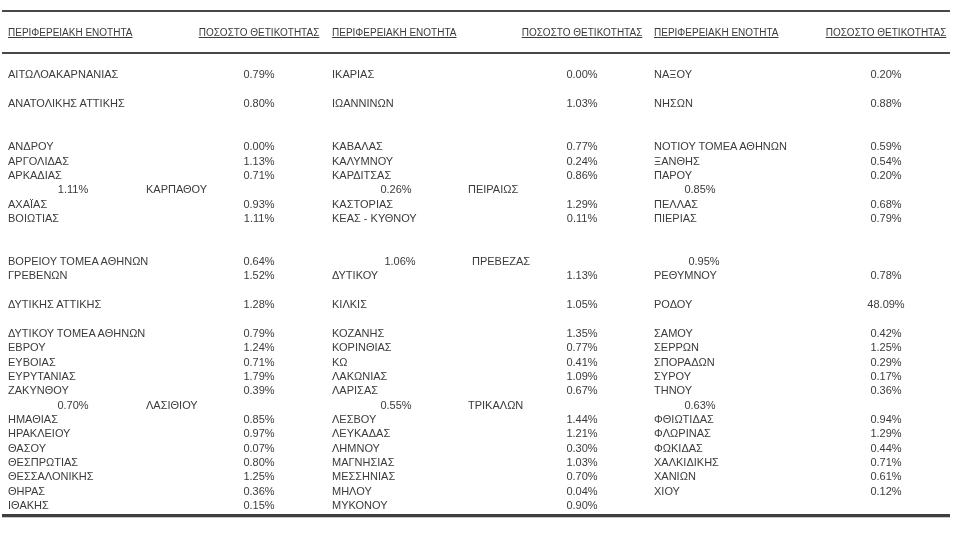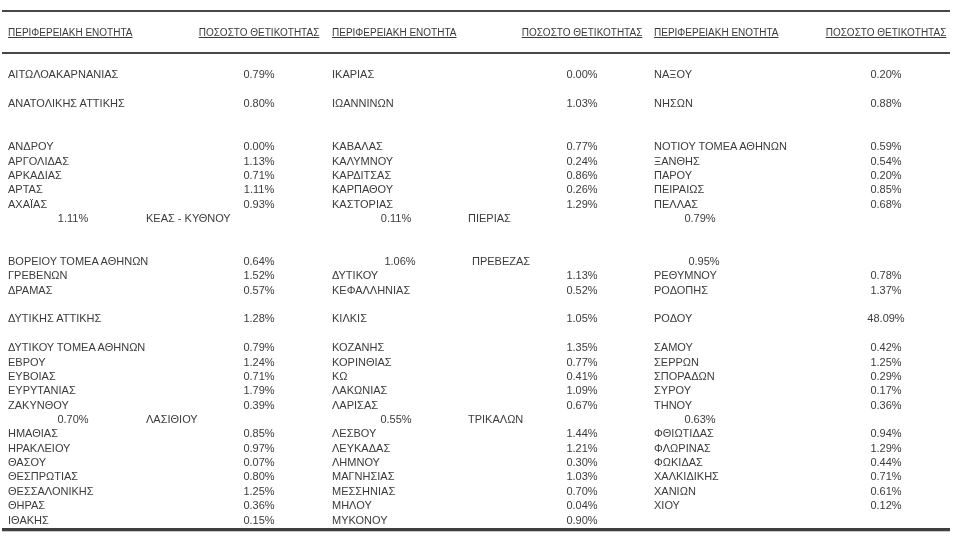--- a/index.html
+++ b/index.html
@@ -137,38 +137,38 @@
   <div class="row">
     <div class="c c-name1">ΑΡΚΑΔΙΑΣ</div>
     <div class="c c-pct1">0.71%</div>
     <div class="c c-name2">ΚΑΡΔΙΤΣΑΣ</div>
     <div class="c c-pct2">0.86%</div>
     <div class="c c-name3">ΠΑΡΟΥ</div>
     <div class="c c-pct3">0.20%</div>
   </div>
 
   <div class="row">
-    <div class="c c-name1">ΑΡΤΑΣ</div>
     <div class="c c-pct1">1.11%</div>
     <div class="c c-name2">ΚΑΡΠΑΘΟΥ</div>
     <div class="c c-pct2">0.26%</div>
     <div class="c c-name3">ΠΕΙΡΑΙΩΣ</div>
     <div class="c c-pct3">0.85%</div>
   </div>
 
   <div class="row">
     <div class="c c-name1">ΑΧΑΪΑΣ</div>
     <div class="c c-pct1">0.93%</div>
     <div class="c c-name2">ΚΑΣΤΟΡΙΑΣ</div>
     <div class="c c-pct2">1.29%</div>
     <div class="c c-name3">ΠΕΛΛΑΣ</div>
     <div class="c c-pct3">0.68%</div>
   </div>
 
   <div class="row">
+    <div class="c c-name1">ΒΟΙΩΤΙΑΣ</div>
     <div class="c c-pct1">1.11%</div>
     <div class="c c-name2">ΚΕΑΣ - ΚΥΘΝΟΥ</div>
     <div class="c c-pct2">0.11%</div>
     <div class="c c-name3">ΠΙΕΡΙΑΣ</div>
     <div class="c c-pct3">0.79%</div>
   </div>
 
   <div class="row">
     <div class="c c-name1"></div>
     <div class="c c-pct1"></div>
@@ -197,28 +197,20 @@
 
   <div class="row">
     <div class="c c-name1">ΓΡΕΒΕΝΩΝ</div>
     <div class="c c-pct1">1.52%</div>
     <div class="c c-name2">ΔΥΤΙΚΟΥ</div>
     <div class="c c-pct2">1.13%</div>
     <div class="c c-name3">ΡΕΘΥΜΝΟΥ</div>
     <div class="c c-pct3">0.78%</div>
   </div>
 
-  <div class="row">
-    <div class="c c-name1">ΔΡΑΜΑΣ</div>
-    <div class="c c-pct1">0.57%</div>
-    <div class="c c-name2">ΚΕΦΑΛΛΗΝΙΑΣ</div>
-    <div class="c c-pct2">0.52%</div>
-    <div class="c c-name3">ΡΟΔΟΠΗΣ</div>
-    <div class="c c-pct3">1.37%</div>
-  </div>
 
   <div class="row">
     <div class="c c-name1"></div>
     <div class="c c-pct1"></div>
     <div class="c c-name2"></div>
     <div class="c c-pct2"></div>
     <div class="c c-name3"></div>
     <div class="c c-pct3"></div>
   </div>
 

